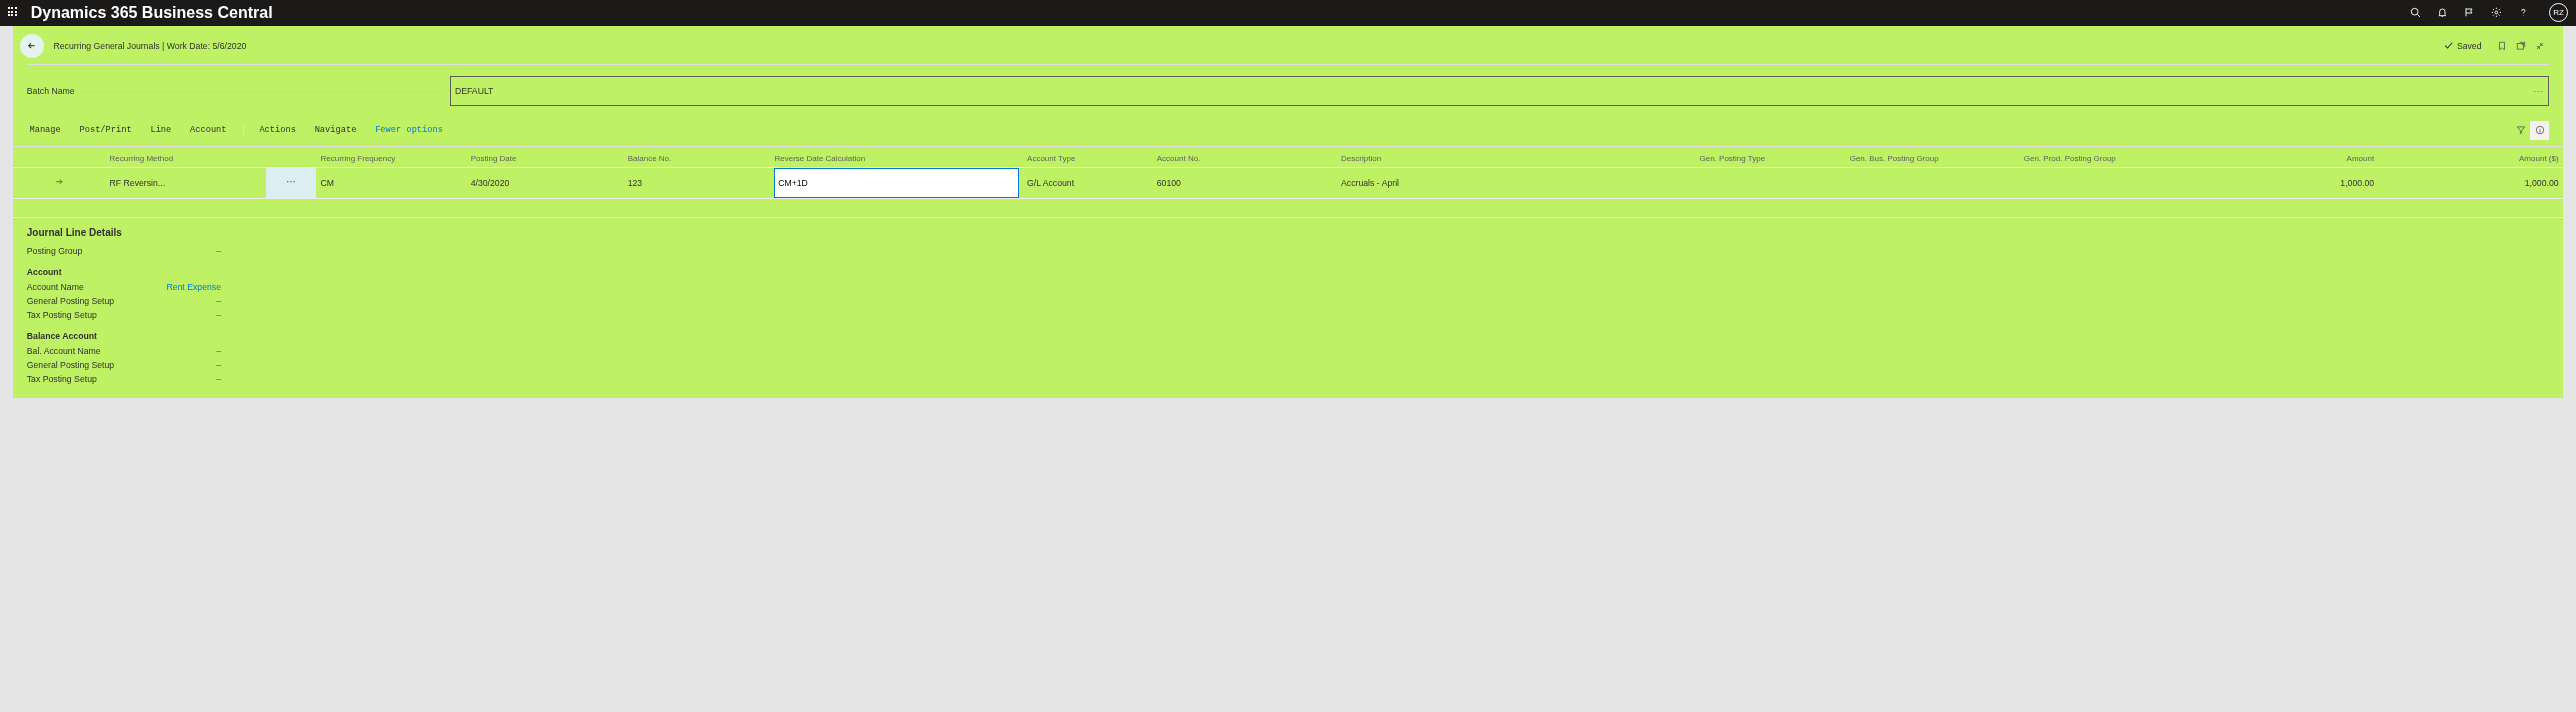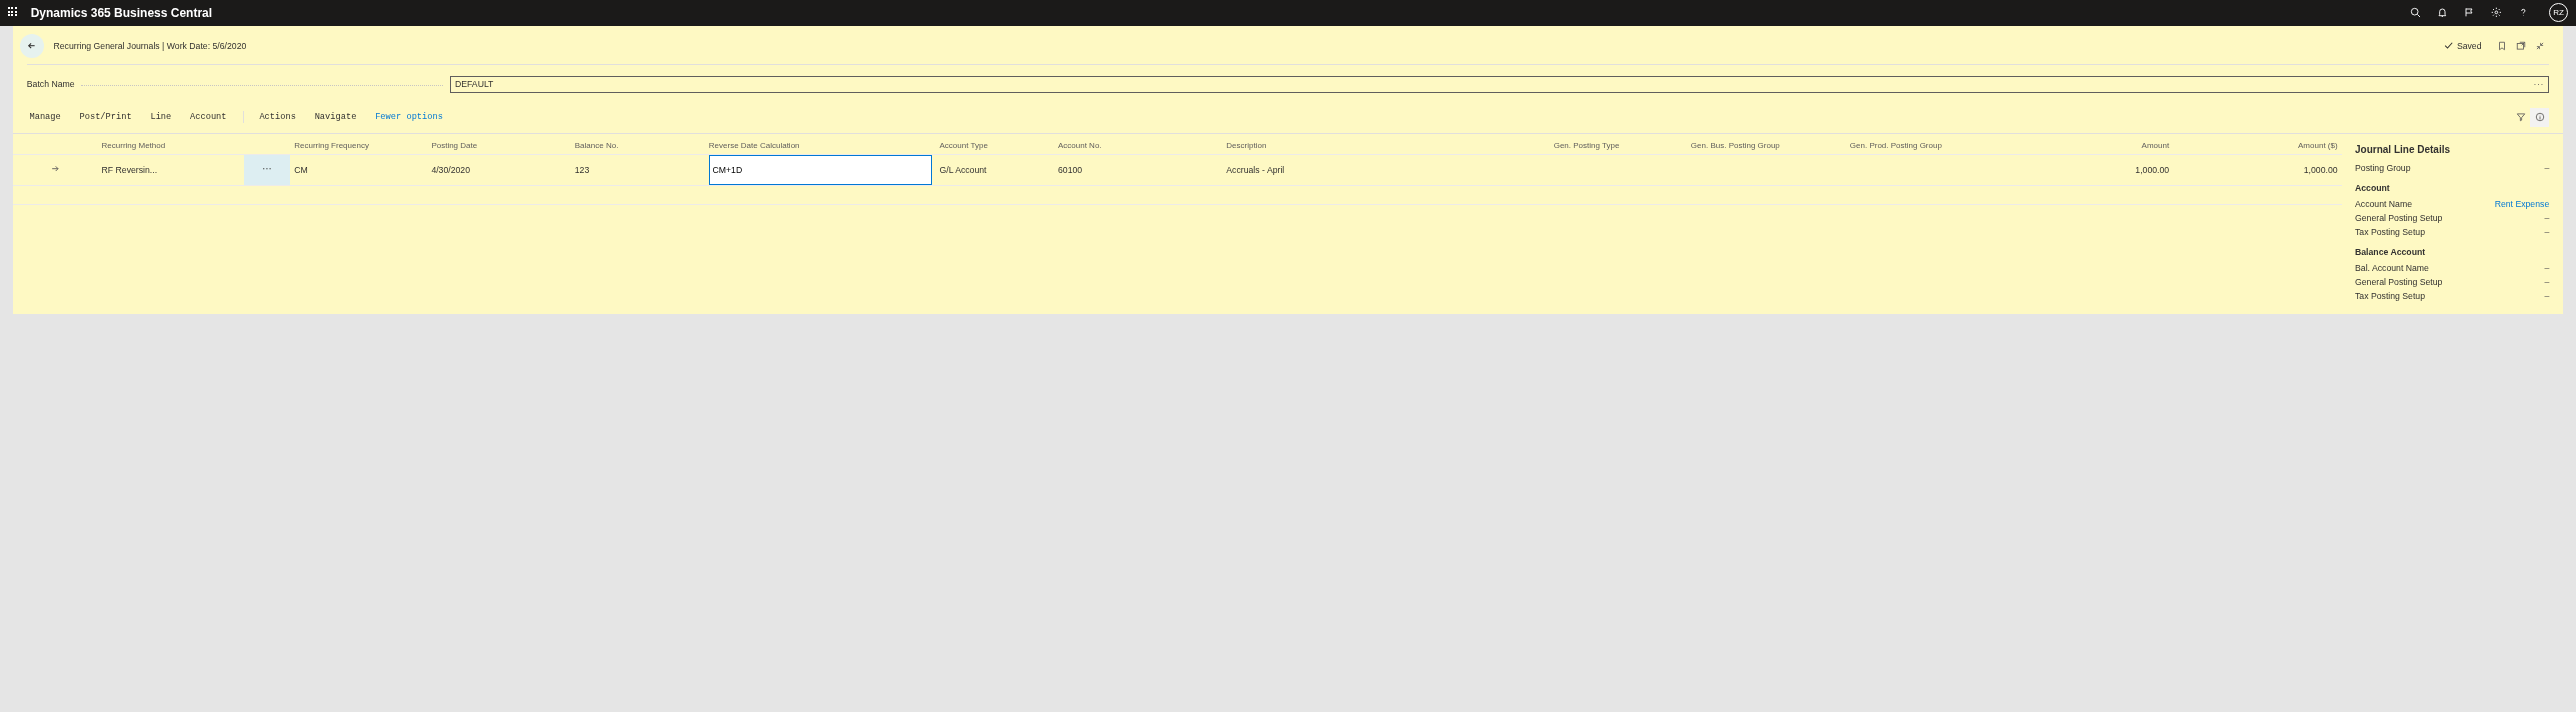--- a/index.html
+++ b/index.html
@@ -2,65 +2,65 @@
 <html><head>
 <meta charset="utf-8">
 <style>
   * { box-sizing: border-box; margin: 0; padding: 0; }
   html, body { width: 100%; height: 100%; font-family: "Segoe UI", -apple-system, sans-serif; font-size: 8.7px; color: #323130; background: #e5e5e5; }
 
   
   .topbar { height: 25.5px; background: #1b1a19; color: #fff; display: flex; align-items: center; padding: 0 8px; }
   .topbar .apps-icon { width: 10.7px; height: 10.7px; display: grid; grid-template-columns: repeat(3,2px); grid-template-rows: repeat(3,2px); gap: 1.3px; margin-right: 12px; }
   .topbar .apps-icon span { background: #fff; }
-  .topbar .product-name { font-size: 12px; font-weight: 600; }
+  .topbar .product-name { font-size: 16px; font-weight: 600; }
   .topbar .spacer { flex: 1; }
   .topbar .icon-btn { width: 27px; height: 25.5px; display: flex; align-items: center; justify-content: center; color: #fff; cursor: pointer; }
   .topbar .icon-btn svg { width: 10.7px; height: 10.7px; stroke: #fff; fill: none; stroke-width: 1.4; }
   .topbar .avatar { width: 19px; height: 19px; border: 0.7px solid #fff; border-radius: 50%; display: flex; align-items: center; justify-content: center; font-size: 8px; margin-left: 12px; }
 
   
   .page-outer { padding: 0 13.4px; }
-  .page-card { background: #fef9c3; margin: 0; min-height: 282px; }
+  .page-card { background: #bef264; margin: 0; min-height: 282px; }
 
   
   .page-header { display: flex; align-items: center; padding: 8px 13.4px 6.7px 6.7px; }
   .back-btn { width: 24px; height: 24px; border-radius: 50%; background: #e6f2ef; display: flex; align-items: center; justify-content: center; margin-right: 9.4px; }
   .back-btn svg { width: 9.4px; height: 9.4px; stroke: #323130; fill: none; stroke-width: 1.8; }
   .breadcrumb { font-size: 8.7px; color: #323130; }
   .page-header .spacer { flex: 1; }
   .saved-ind { display: flex; align-items: center; gap: 4px; font-size: 8.7px; color: #323130; margin-right: 10.7px; }
   .saved-ind svg { width: 9.4px; height: 9.4px; stroke: #323130; fill: none; stroke-width: 1.8; }
   .hdr-icon { width: 19px; height: 19px; display: flex; align-items: center; justify-content: center; cursor: pointer; }
   .hdr-icon svg { width: 10px; height: 10px; stroke: #605e5c; fill: none; stroke-width: 1.4; }
 
   
   .divider-line { border-top: 0.7px solid #e1dfdd; margin: 0 13.4px; }
 
   
   .batch-row { display: flex; align-items: center; padding: 10.7px 13.4px 10.7px 13.4px; }
   .batch-label { font-size: 8.7px; color: #323130; margin-right: 6.7px; }
   .dots-filler { flex: 0 0 362px; border-bottom: 0.7px dotted #c8c6c4; height: 5.4px; margin-right: 6.7px; position: relative; top: -1.3px; }
-  .batch-input { flex: 1; height: 17px; border: 0.7px solid #605e5c; padding: 0 4px; font-size: 8.7px; display: flex; align-items: center; justify-content: space-between; }
+  .batch-input { flex: 1; height: 30px; border: 0.7px solid #605e5c; padding: 0 4px; font-size: 8.7px; display: flex; align-items: center; justify-content: space-between; }
   .batch-input .ellipsis { color: #605e5c; letter-spacing: 0.7px; }
 
   
   .cmdbar-row { display: flex; align-items: center; padding: 4px 13.4px 6.7px 13.4px; border-bottom: 0.7px solid #e1dfdd; }
   .cmdbar-row .cmdbar-item { font-size: 8.7px; padding: 2.7px 2.7px; margin-right: 13.4px; cursor: pointer; font-family: Liberation Mono, monospace; }
   .cmdbar-row .sep { width: 0.7px; height: 12px; background: #e1dfdd; margin-right: 13.4px; }
   .cmdbar-row .fewer { color: #0078d4; }
   .cmdbar-row .spacer { flex: 1; }
   .cmdbar-row .right-icon { width: 19px; height: 19px; display: flex; align-items: center; justify-content: center; cursor: pointer; }
   .cmdbar-row .right-icon svg { width: 10px; height: 10px; stroke: #605e5c; fill: none; stroke-width: 1.4; }
   .cmdbar-row .info-icon { background: #f3f2f1; }
   .cmdbar-row .info-icon svg circle.outer { stroke: #605e5c; }
   .cmdbar-row .info-icon svg { stroke: #605e5c; }
 
   
-  .main-split { display: flex; }
+  .main-split { display: flex; flex-direction: column; }
   .grid-area { flex: 1; }
   .details-pane { width: 221px; padding: 9.4px 13.4px; }
 
   
   table.grid { border-collapse: collapse; width: 100%; table-layout: fixed; }
   table.grid th { text-align: left; font-size: 8px; font-weight: 400; color: #605e5c; padding: 6.7px 4px 4px 4px; vertical-align: bottom; }
   table.grid th.num, table.grid td.num { text-align: right; }
   table.grid td { font-size: 8.7px; padding: 0 4px; height: 19px; border-top: 0.7px solid #edebe9; border-bottom: 0.7px solid #edebe9; vertical-align: middle; white-space: nowrap; overflow: hidden; text-overflow: ellipsis; }
   table.grid tr.blank td { height: 19px; }
   table.grid td.arrow-cell { text-align: center; color: #605e5c; }

